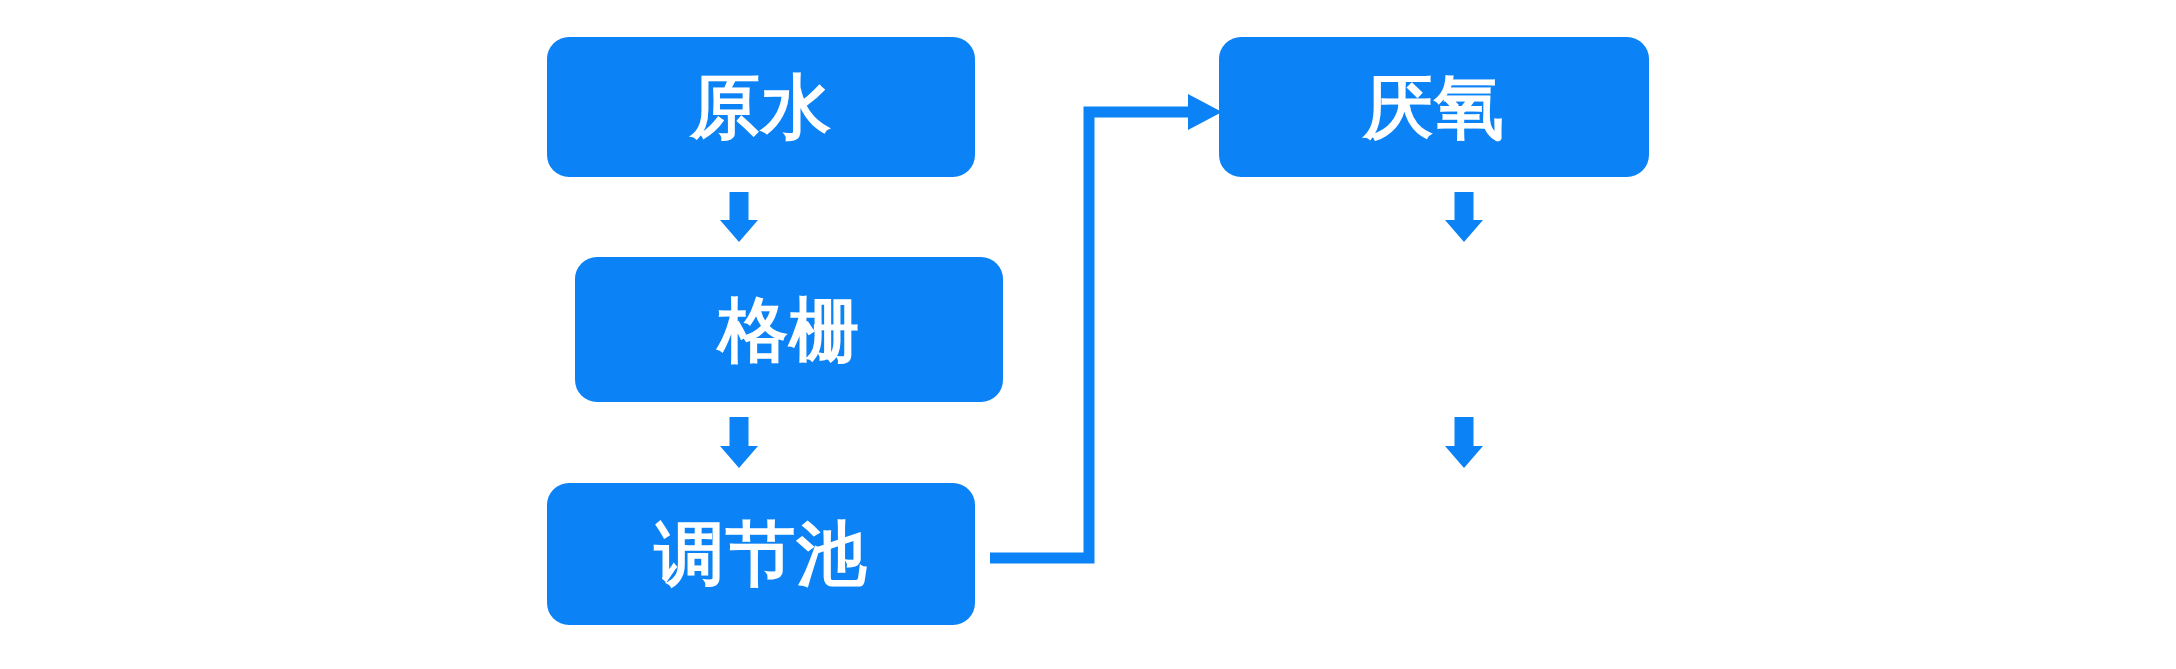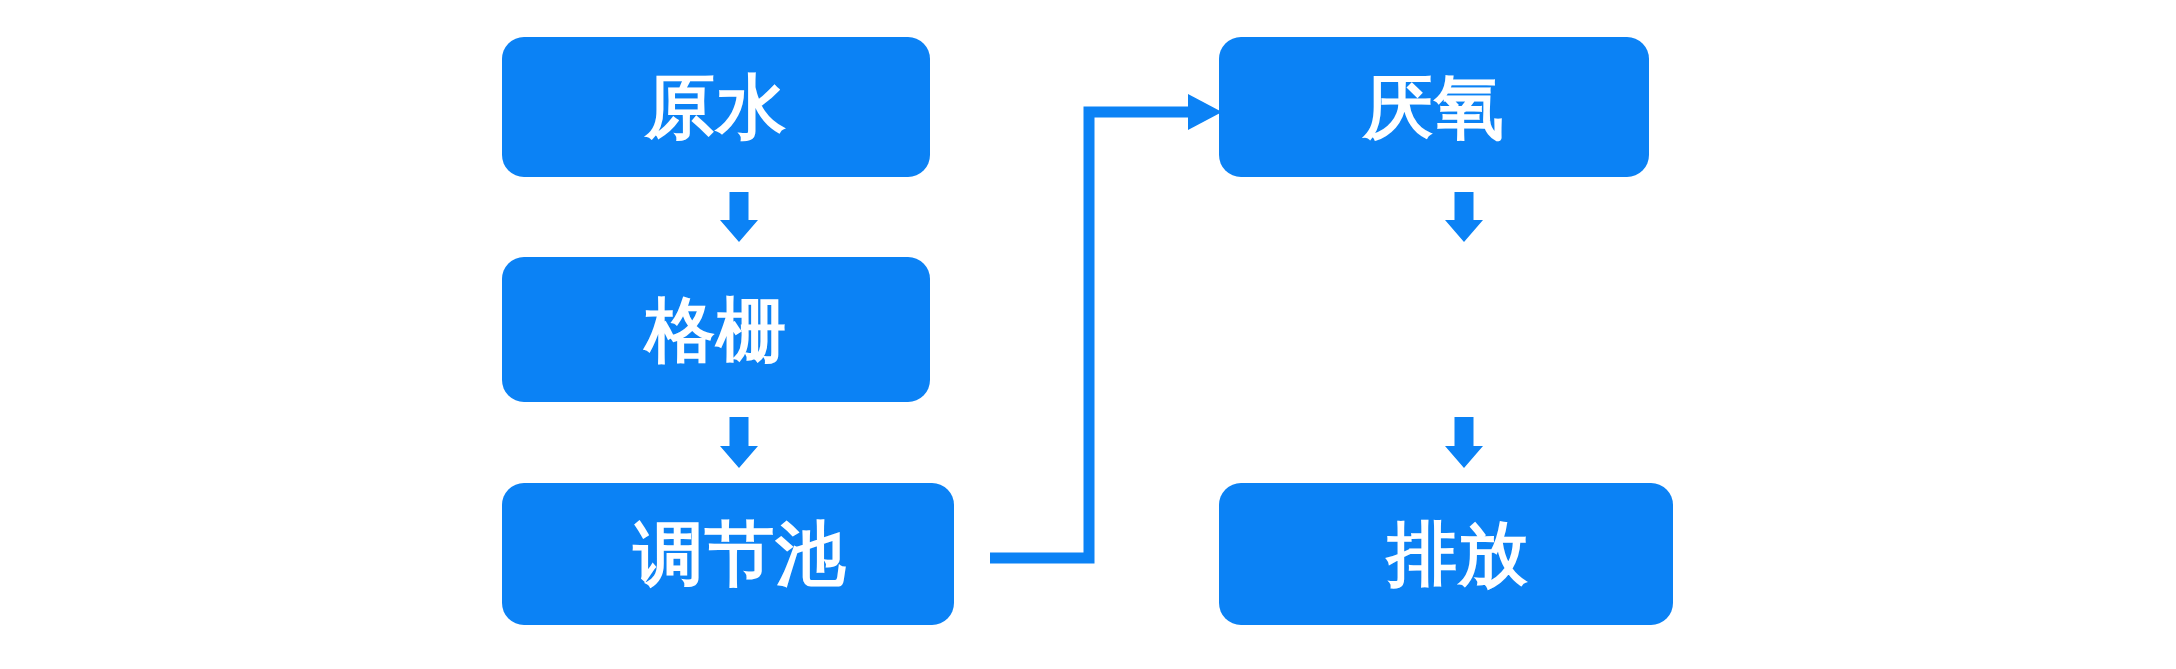--- a/index.html
+++ b/index.html
@@ -23,26 +23,26 @@
     font-size: 70px;
     font-weight: 600;
     display: flex;
     align-items: center;
     justify-content: center;
     letter-spacing: 1px;
     line-height: 1;
     user-select: none;
   }
   
-  .col-left  { left: 502px;  width: 428px; }
+  .col-left  { left: 547px;  width: 428px; }
   .col-right { left: 1219px; width: 430px; }
   
   .row-1 { top: 37px;  height: 140px; }
-  .row-2 { top: 257px; height: 145px; }
-  .row-3 { top: 483px; height: 142px; padding-left: 24px; }
+  .row-2 { top: 257px; height: 145px; margin-left: 28px; }
+  .row-3 { top: 483px; height: 142px; }
 
   #connector-layer {
     position: absolute;
     top: 0; left: 0;
     width: 2176px;
     height: 669px;
     pointer-events: none;
   }
 </style>
 </head>
@@ -56,23 +56,20 @@
   <div class="node col-left row-2">
     <span>格栅</span>
   </div>
   <div class="node col-left row-3">
     <span>调节池</span>
   </div>
 
   <div class="node col-right row-1">
     <span>厌氧</span>
   </div>
-  <div class="node col-right row-3">
-    <span>排放</span>
-  </div>
 
   <svg id="connector-layer" viewBox="0 0 2176 669" xmlns="http://www.w3.org/2000/svg">
 
     <polygon fill="#0b82f5" points="729.5,192 748.5,192 748.5,220 758,220 739,242 720,220 729.5,220"></polygon>
 
     <polygon fill="#0b82f5" points="729.5,417 748.5,417 748.5,446 758,446 739,468 720,446 729.5,446"></polygon>
 
     <polygon fill="#0b82f5" points="1454.5,192 1473.5,192 1473.5,220 1483,220 1464,242 1445,220 1454.5,220"></polygon>
 
     <polygon fill="#0b82f5" points="1454.5,417 1473.5,417 1473.5,446 1483,446 1464,468 1445,446 1454.5,446"></polygon>

